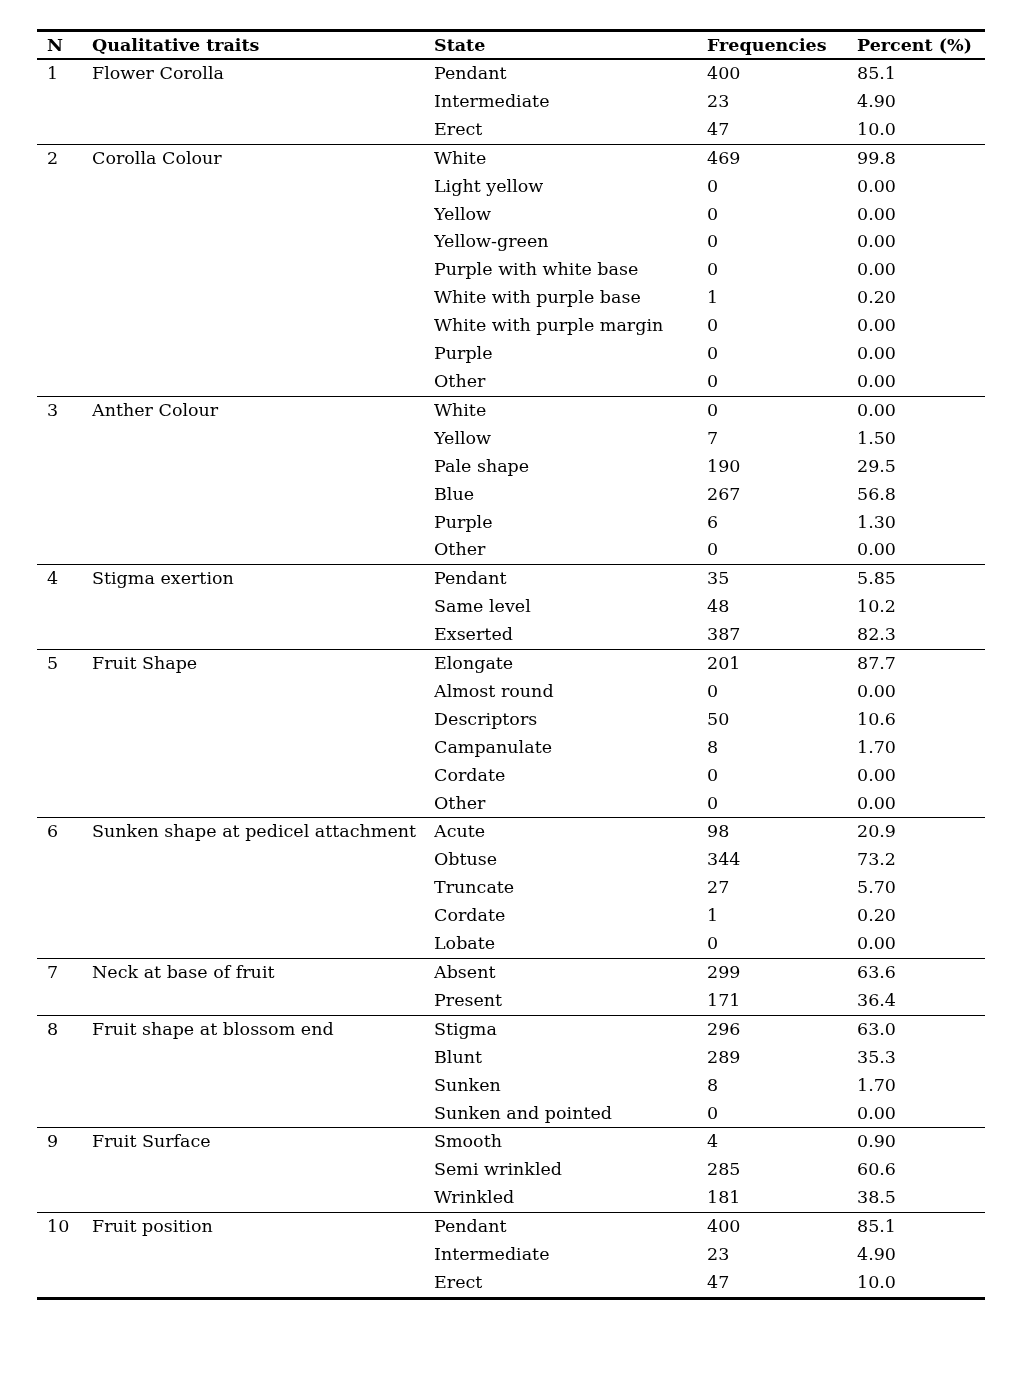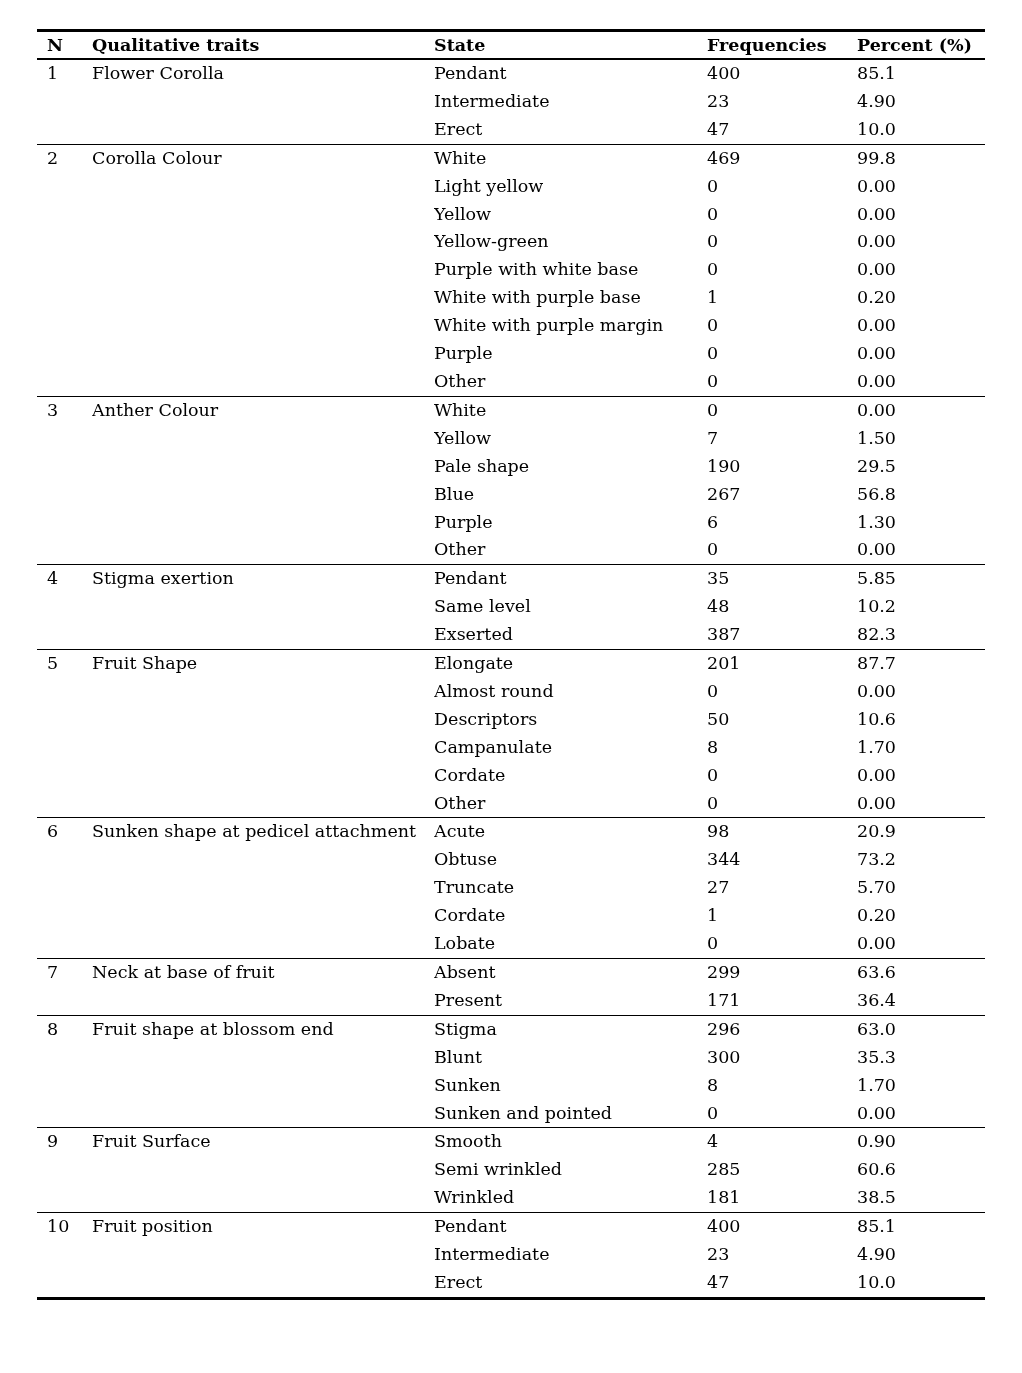--- a/index.html
+++ b/index.html
@@ -288,21 +288,21 @@
       <tbody class="group">
         <tr>
           <td class="col-n" rowspan="4">8</td>
           <td rowspan="4">Fruit shape at blossom end</td>
           <td>Stigma</td>
           <td>296</td>
           <td>63.0</td>
         </tr>
         <tr>
           <td>Blunt</td>
-          <td>300</td>
+          <td>289</td>
           <td>35.3</td>
         </tr>
         <tr>
           <td>Sunken</td>
           <td>8</td>
           <td>1.70</td>
         </tr>
         <tr>
           <td>Sunken and pointed</td>
           <td>0</td>

